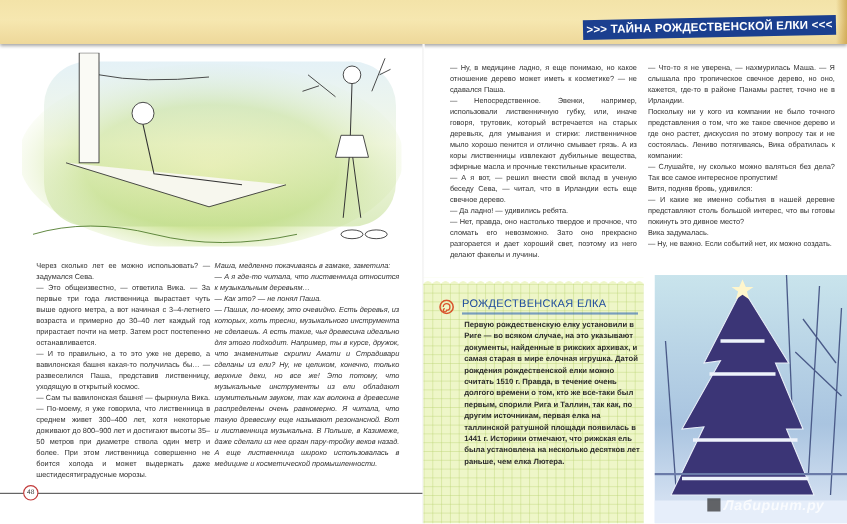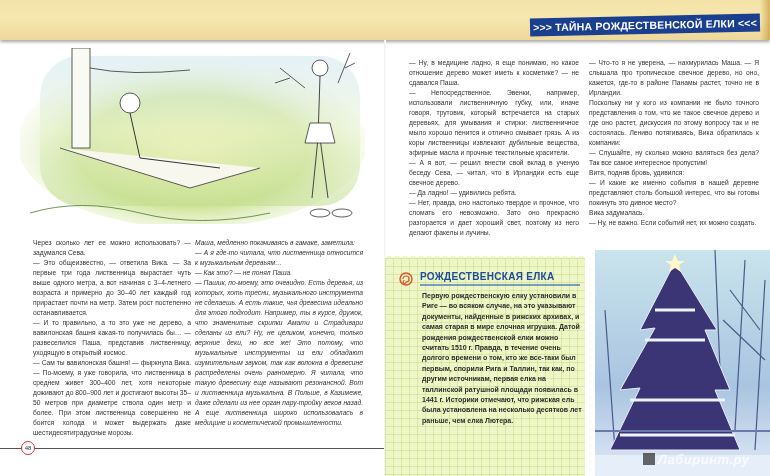--- a/index.html
+++ b/index.html
@@ -49,21 +49,21 @@
   }
   .scallop {
     position: absolute; left: 385px; top: 252px; width: 200px; height: 8px;
     background: radial-gradient(circle at 4px 8px, #eef6c8 4px, transparent 4.5px);
     background-size: 8px 8px;
   }
   .sidebar-icon {
     position: absolute; left: 399px; top: 272px; width: 14px; height: 14px;
   }
   .sidebar-title {
-    position: absolute; left: 420px; top: 271px; font-weight: bold; font-size: 10px;
+    position: absolute; left: 420px; top: 271px; font-weight: normal; font-size: 10px;
     color: #1c4a9c; letter-spacing: 0.3px;
   }
   .sidebar-title-line {
     position: absolute; left: 420px; top: 284px; width: 160px; height: 2px; background: #2b64b5; opacity: 0.6;
   }
   .sidebar-text {
     position: absolute; left: 422px; top: 291px; width: 160px;
     font-size: 7px; line-height: 10.4px; font-weight: bold; color: #2b2b2b;
   }
 

